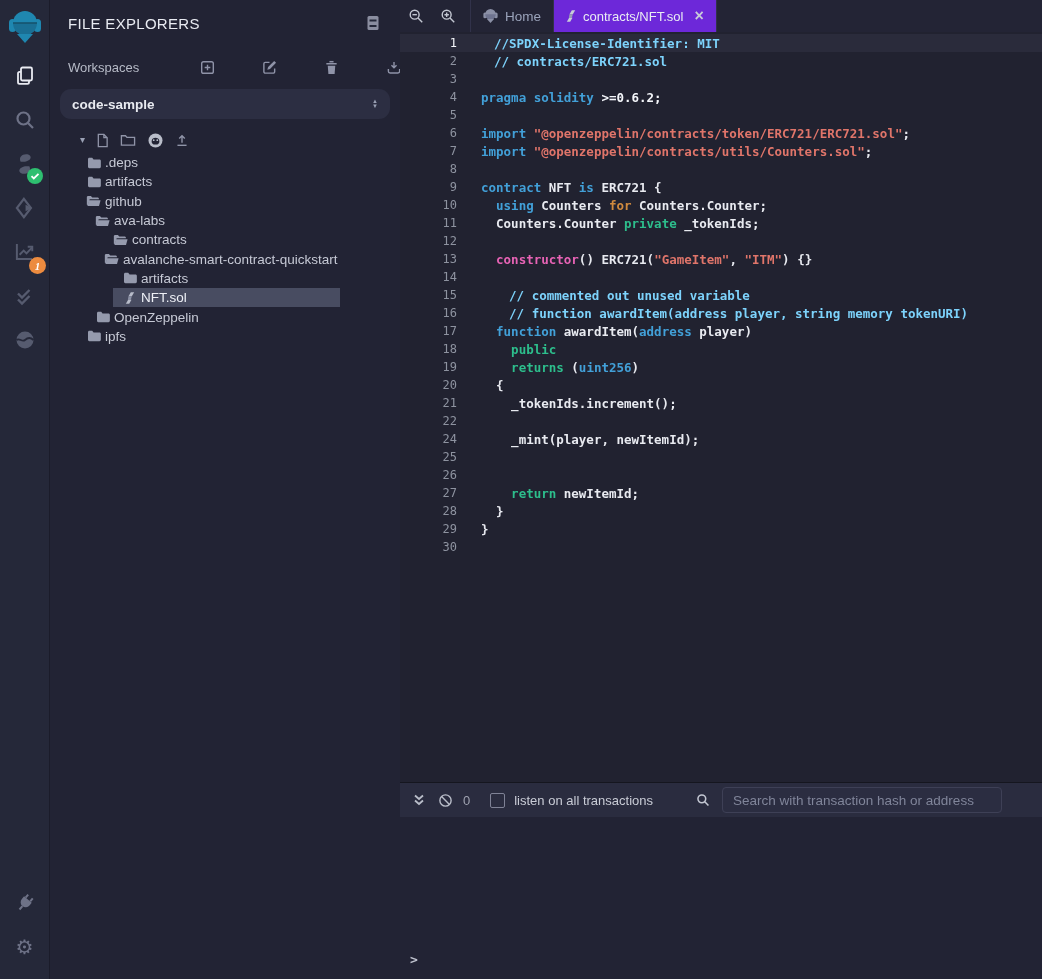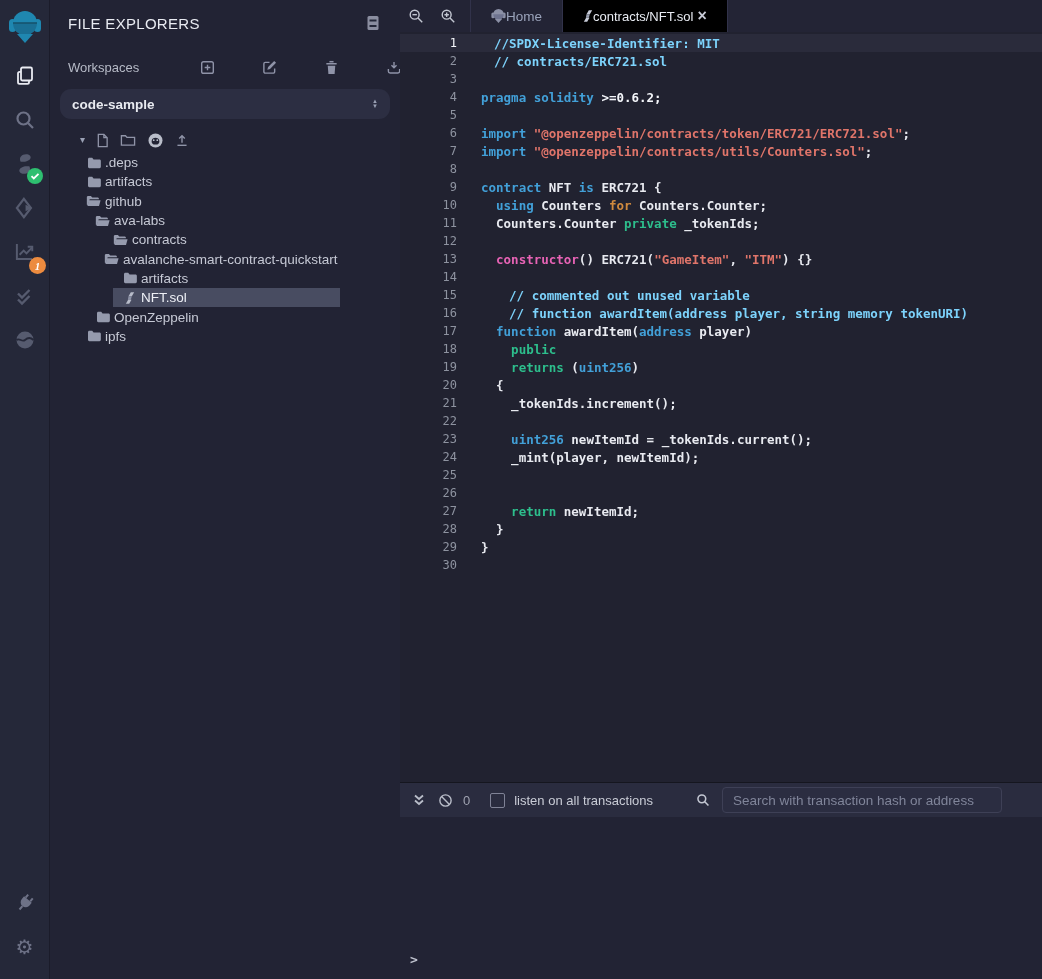--- a/index.html
+++ b/index.html
@@ -38,23 +38,23 @@
   .tree-row { position:relative; height:19.3px; display:flex; align-items:center; cursor:pointer; }
   .tree-row .sel-bg { position:absolute; top:0; bottom:0; right:55px; background:#484c61; }
   .tree-row .t-ic { position:relative; display:flex; width:15px; justify-content:center; }
   .tree-row .t-label { position:relative; color:#c6c9d5; font-size:13.5px; margin-left:4px; white-space:nowrap; }
   .tree-row.selected .t-label { color:#eef0f6; }
 
   
   .mainarea { position:absolute; left:400px; top:0; width:642px; height:100%; }
   .tabbar { height:32px; background:#232435; display:flex; align-items:stretch; }
   .zbtn { width:32px; display:flex; align-items:center; justify-content:center; cursor:pointer; }
-  .tab { display:flex; align-items:center; padding:0 20px; border-right:1px solid #31324a; cursor:pointer; }
+  .tab { display:flex; align-items:center; padding:0 12px; gap:7px; border-right:1px solid #31324a; cursor:pointer; }
   .tab.home { margin-left:6px; border-left:1px solid #31324a; color:#9aa3ba; font-size:13.5px; }
-  .tab.active { background:#000000; color:#e9ecf3; font-size:13px; }
+  .tab.active { background:#6d28d9; color:#e9ecf3; font-size:13px; }
   .tab .close { color:#c9ccd8; font-size:16px; font-weight:bold; line-height:1; margin-left:4px; cursor:pointer; }
 
   .editor { position:absolute; top:32px; left:0; right:0; height:750px; background:#212230;
     font-family:"DejaVu Sans Mono", monospace; font-size:12.5px; overflow:hidden; padding-top:2px; cursor:text; }
   .code-line { height:18px; display:flex; align-items:center; white-space:pre; }
   .code-line.hl { background:#2a2b3b; }
   .ln { width:57px; text-align:right; color:#8e93a0; flex:none; font-size:12px; }
   .code-line.hl .ln { color:#f4f6fa; }
   .code { margin-left:24px; font-weight:bold; }
   .tk-cm  { color:#7dd3fc;margin-left:13px; }
@@ -387,21 +387,20 @@
           <div class="code-line"><span class="ln">13</span><span class="code"><span class="tk-txt">  </span><span class="tk-ctor">constructor</span><span class="tk-txt">() ERC721(</span><span class="tk-str">"GameItem"</span><span class="tk-txt">, </span><span class="tk-str">"ITM"</span><span class="tk-txt">) {}</span></span></div>
           <div class="code-line"><span class="ln">14</span><span class="code"></span></div>
           <div class="code-line"><span class="ln">15</span><span class="code"><span class="tk-cm">  // commented out unused variable</span></span></div>
           <div class="code-line"><span class="ln">16</span><span class="code"><span class="tk-cm">  // function awardItem(address player, string memory tokenURI)</span></span></div>
           <div class="code-line"><span class="ln">17</span><span class="code"><span class="tk-txt">  </span><span class="tk-kw">function </span><span class="tk-txt">awardItem(</span><span class="tk-kw">address </span><span class="tk-txt">player)</span></span></div>
           <div class="code-line"><span class="ln">18</span><span class="code"><span class="tk-kw3">    public</span></span></div>
           <div class="code-line"><span class="ln">19</span><span class="code"><span class="tk-txt">    </span><span class="tk-kw3">returns </span><span class="tk-txt">(</span><span class="tk-kw">uint256</span><span class="tk-txt">)</span></span></div>
           <div class="code-line"><span class="ln">20</span><span class="code"><span class="tk-txt">  {</span></span></div>
           <div class="code-line"><span class="ln">21</span><span class="code"><span class="tk-txt">    _tokenIds.increment();</span></span></div>
           <div class="code-line"><span class="ln">22</span><span class="code"></span></div>
-          <div class="code-line"><span class="ln">23</span><span class="code"><span class="tk-txt">    </span><span class="tk-kw">uint256 </span><span class="tk-txt">newItemId = _tokenIds.current();</span></span></div>
           <div class="code-line"><span class="ln">24</span><span class="code"><span class="tk-txt">    _mint(player, newItemId);</span></span></div>
           <div class="code-line"><span class="ln">25</span></div>
           <div class="code-line"><span class="ln">26</span><span class="code"></span></div>
           <div class="code-line"><span class="ln">27</span><span class="code"><span class="tk-txt">    </span><span class="tk-kw3">return </span><span class="tk-txt">newItemId;</span></span></div>
           <div class="code-line"><span class="ln">28</span><span class="code"><span class="tk-txt">  }</span></span></div>
           <div class="code-line"><span class="ln">29</span><span class="code"><span class="tk-txt">}</span></span></div>
           <div class="code-line"><span class="ln">30</span><span class="code"></span></div>
         </div>
     </div>
 

